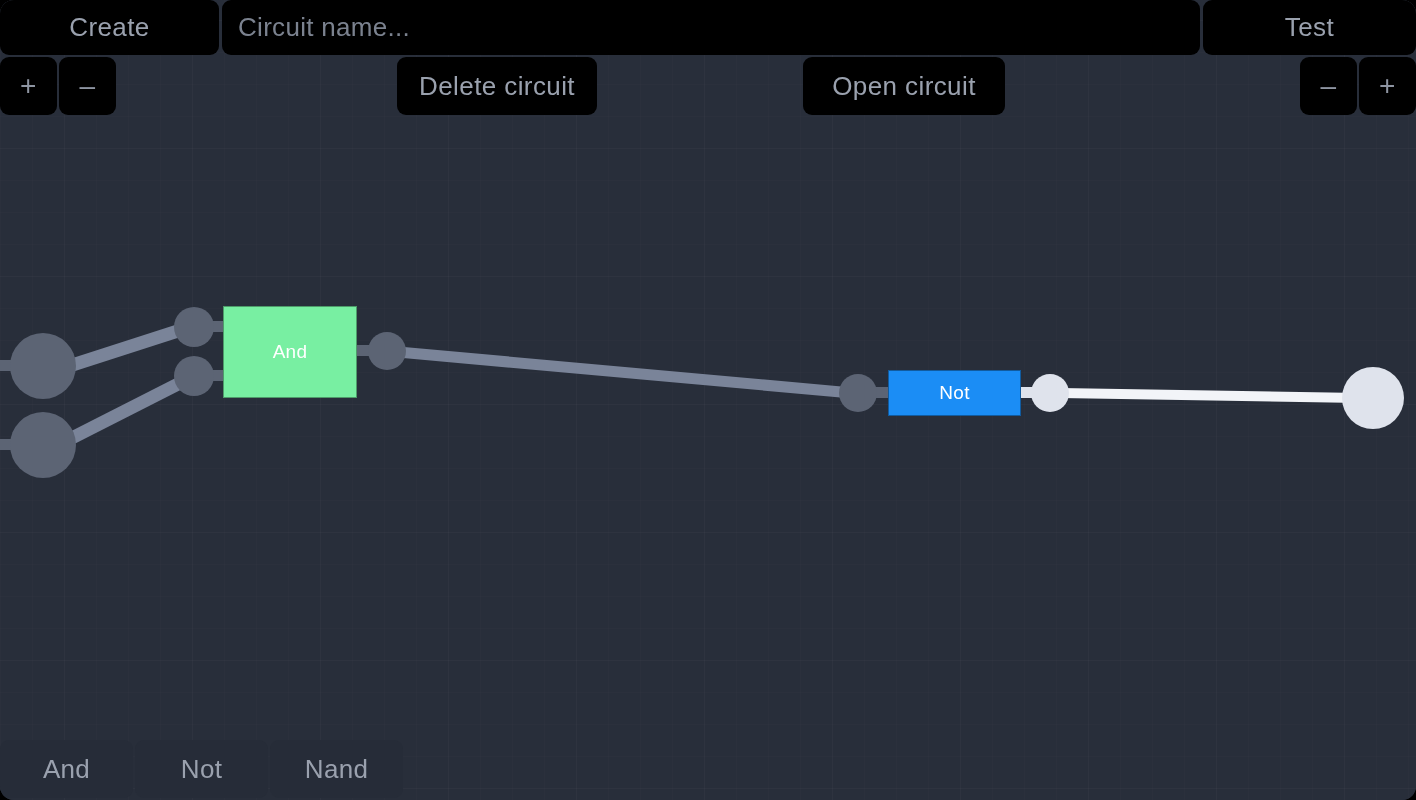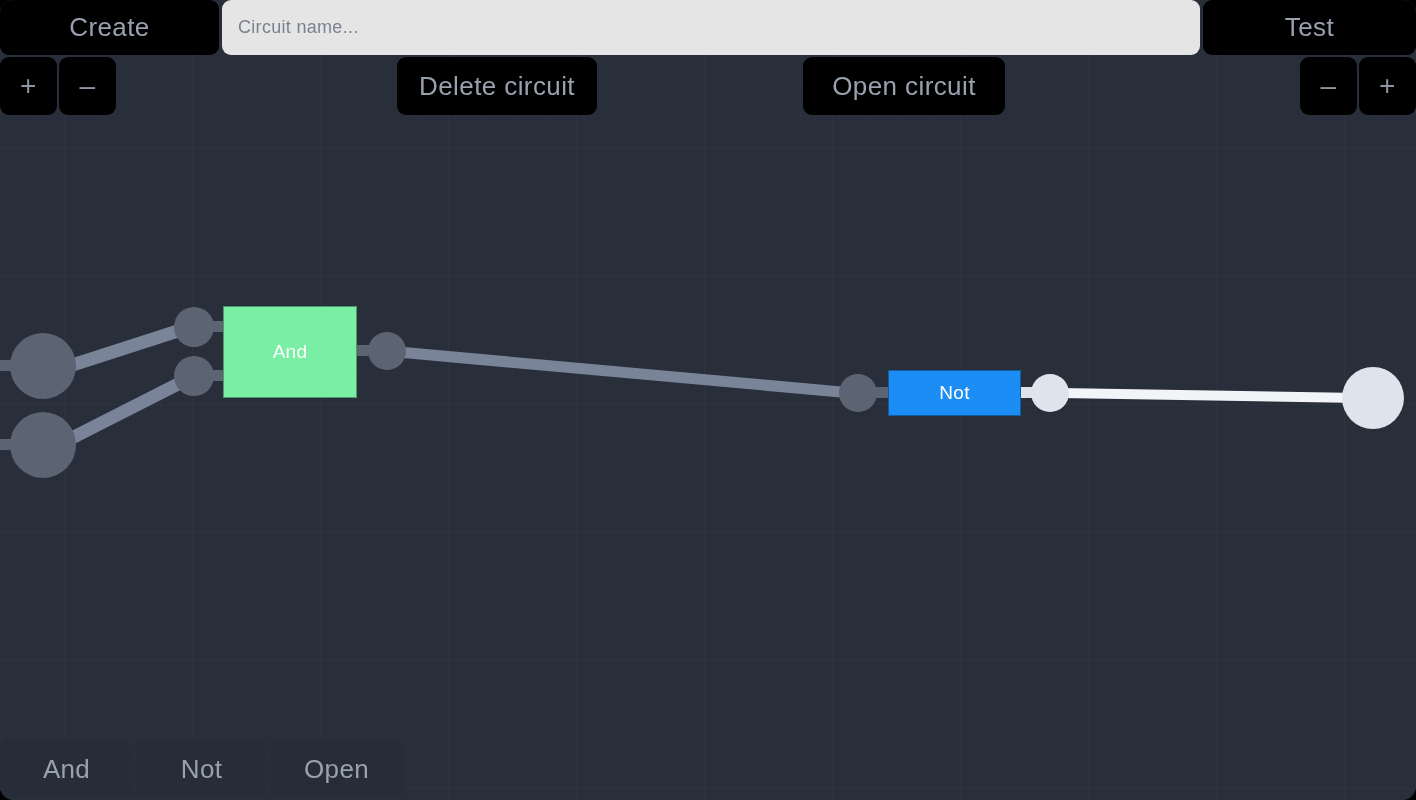--- a/index.html
+++ b/index.html
@@ -110,26 +110,26 @@
 
   .btn.small {
     font-size: 25px;
     border-radius: 9px;
   }
 
   .name-field {
     position: absolute;
     display: flex;
     align-items: center;
-    background: #e5e5e5;
+    background: #000000;
     border-radius: 9px;
     padding-left: 16px;
     box-sizing: border-box;
     color: #7b828f;
-    font-size: 18px;
+    font-size: 26px;
     letter-spacing: 0.3px;
   }
 
   .icon-glyph {
     display: inline-block;
     line-height: 1;
     color: #8e95a2;
     font-size: 28px;
   }
 
@@ -223,16 +223,16 @@
       </div>
       <div class="btn small" style="left:1359px; top:0px; width:57px; height:58px;">
         <span class="icon-glyph">+</span>
       </div>
     </div>
   </div>
 
   <div id="palette">
       <div class="pal-btn" style="width: 133px;">And</div>
       <div class="pal-btn" style="width: 133px;">Not</div>
-      <div class="pal-btn" style="width: 133px;">Open</div>
+      <div class="pal-btn" style="width: 133px;">Nand</div>
     </div>
 
 </div>
 
 </body></html>

